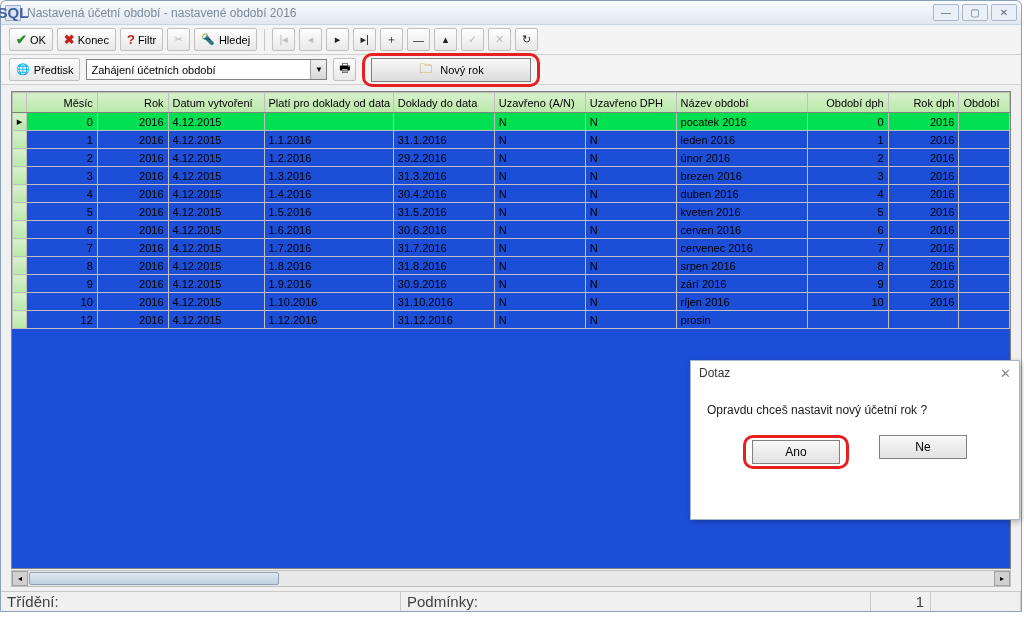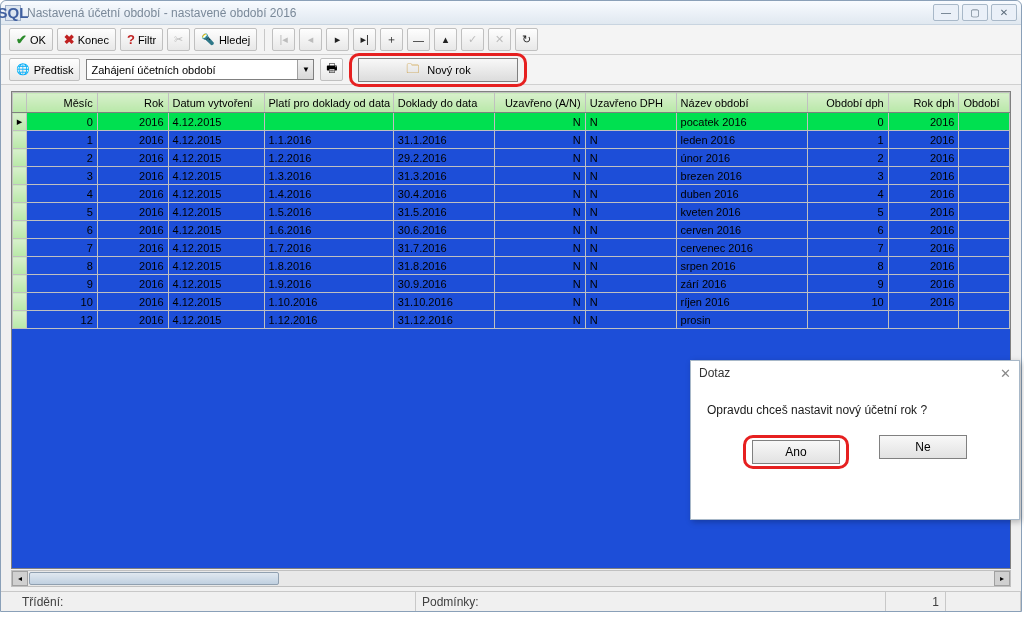--- a/index.html
+++ b/index.html
@@ -92,20 +92,21 @@
     align-items: center;
     padding: 0 8px;
     gap: 6px;
   }
   .dropdown-wrap {
     display: inline-flex;
     align-items: center;
     border: 1px solid #808080;
     background: #fff;
     height: 21px;
+    gap: 13px;
   }
   .dropdown-wrap input {
     border: none;
     height: 19px;
     width: 210px;
     padding: 0 4px;
     font-size: 11px;
     outline: none;
   }
   .dropdown-wrap .dd-arrow {
@@ -160,21 +161,21 @@
     text-align: left;
     color: #000;
     border-bottom: 1px solid #808080;
     height: 20px;
   }
   table.grid .c-mesic { width: 70px; text-align: right; }
   table.grid .c-rok { width: 70px; text-align: right; padding-left: 28px; }
   table.grid .c-datvyt { width: 95px; text-align: left; }
   table.grid .c-plati { width: 128px; text-align: left; }
   table.grid .c-doklad { width: 100px; text-align: left; }
-  table.grid .c-uzav { width: 90px; text-align: right; }
+  table.grid .c-uzav { width: 90px; text-align: left; }
   table.grid .c-uzavdph { width: 90px; text-align: left; margin-top: 20px; }
   table.grid .c-nazev { width: 130px; text-align: left; }
   table.grid .c-obddph { width: 80px; text-align: right; }
   table.grid .c-rokdph { width: 70px; text-align: right; }
   table.grid .c-obdobi { width: 50px; text-align: left; }
   table.grid .rowmark { width: 14px; background: linear-gradient(to bottom, #d8f0cc, #b8e8a8); text-align: center; padding: 0;}
   tr.selected td { background: #00e050; }
   .hscroll {
     position: absolute;
     left: 10px; right: 10px; bottom: 24px;
@@ -187,23 +188,22 @@
   .hscroll .arrow { width: 16px; height: 15px; background: #d0d0d0; border: 1px solid #a0a0a0; display: inline-flex; align-items: center; justify-content: center; font-size: 8px;}
   .hscroll .thumb { width: 250px; height: 13px; background: linear-gradient(to bottom, #e0e8f0, #c0d0e0); border: 1px solid #90a0b0; border-radius: 2px; margin-left: 1px;}
   .statusbar {
     position: absolute;
     left: 0; right: 0; bottom: 0;
     height: 20px;
     background: #f0f0f0;
     border-top: 1px solid #c8c8c8;
     display: flex;
     align-items: flex-start;
-    font-size: 12px;
+    font-size: 15px;
     color: #404040;
-    padding-left: 15px;
   }
   .statusbar .cell {
     border-right: 1px solid #c8c8c8;
     padding: 0 6px;
     height: 100%;
     display: flex;
     align-items: center;
   }
   .dialog {
     position: absolute;

